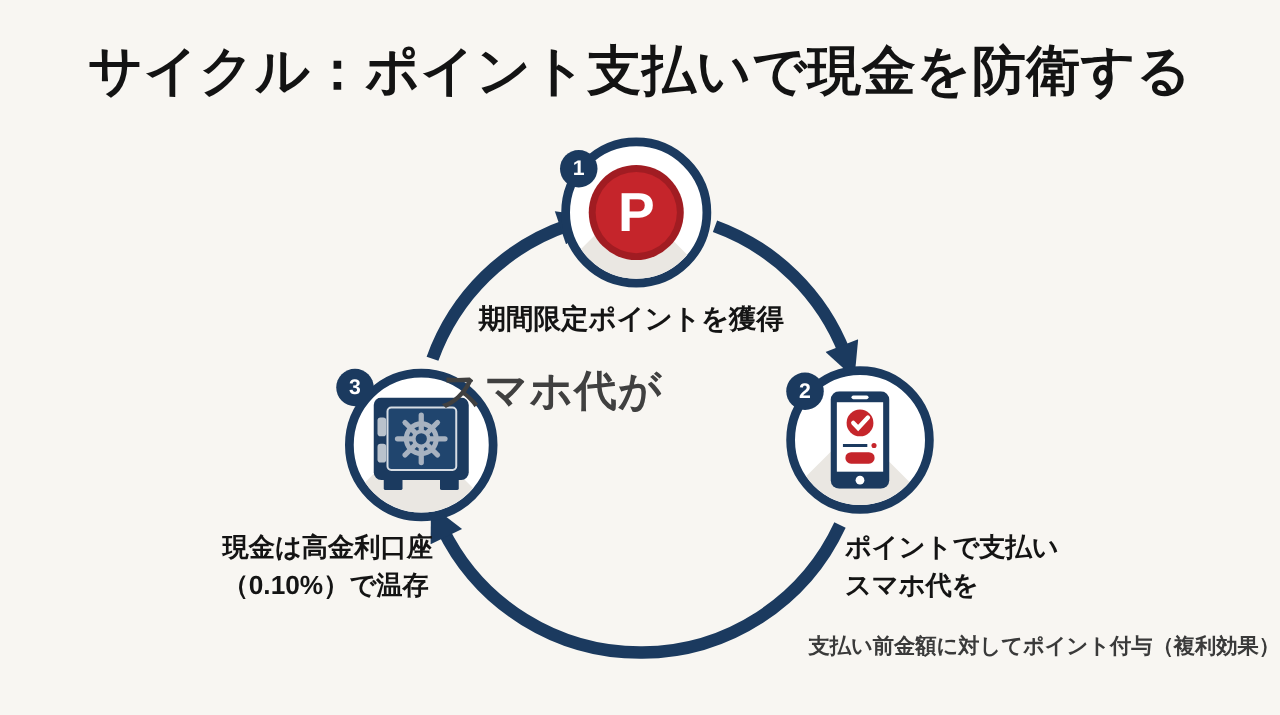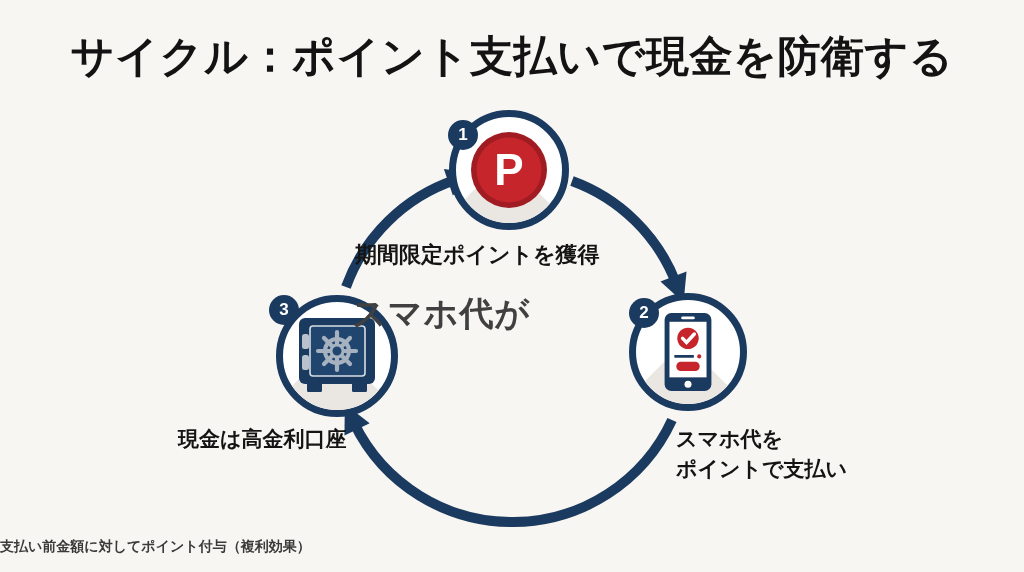--- a/index.html
+++ b/index.html
@@ -28,31 +28,31 @@
   .node3{left:276px;top:295px;width:122px;height:122px;}
   .badge{
     position:absolute;width:30px;height:30px;border-radius:50%;background:#1b3a5f;
     color:#fff;font-weight:800;font-size:17px;display:flex;align-items:center;
     justify-content:center;z-index:4;
   }
   .badge1{left:448px;top:120px;}
   .badge2{left:629px;top:298px;}
   .badge3{left:269px;top:295px;}
   .label{position:absolute;color:#141414;font-weight:800;z-index:3;}
-  .label1{left:355px;top:240px;width:300px;text-align:left;font-size:22px;}
+  .label1{left:355px;top:240px;width:300px;text-align:center;font-size:22px;}
   .label2{left:676px;top:424px;font-size:21px;line-height:1.45;text-align:left;}
   .label3{left:178px;top:424px;width:210px;text-align:left;font-size:21px;line-height:1.45;}
   .center-text{
     position:absolute;left:352px;top:294px;width:332px;text-align:left;
     color:#404040;font-weight:900;font-size:34px;line-height:1.16;
     letter-spacing:1px;z-index:3;
   }
   .footnote{
-    position:absolute;left:0;top:538px;width:100%;text-align:left;
-    font-size:14px;font-weight:700;color:#3a3a3a;z-index:3;
+    position:absolute;left:0;top:505px;width:100%;text-align:right;
+    font-size:17px;font-weight:700;color:#3a3a3a;z-index:3;
   }
 </style>
 </head>
 <body>
 
 <div class="canvas">
 
   <h1 class="title">サイクル：ポイント支払いで現金を防衛する</h1>
 
   <svg class="arrows" viewBox="0 0 1024 572" aria-hidden="true">
@@ -84,22 +84,22 @@
       <circle cx="24" cy="73" r="3.6" fill="#ffffff"></circle>
       <circle cx="24" cy="26" r="11" fill="#c5252b"></circle>
       <path d="M18.5 26 l4 4.2 l8 -8.6" fill="none" stroke="#ffffff" stroke-width="3.6" stroke-linecap="round"></path>
       <line x1="10" y1="44.5" x2="30" y2="44.5" stroke="#1b3a5f" stroke-width="2.6"></line>
       <circle cx="35.5" cy="44.5" r="2.1" fill="#c5252b"></circle>
       <rect x="12" y="50" width="24" height="9.5" rx="4.7" fill="#c5252b"></rect>
     </svg>
   </div>
   <div class="badge badge2">2</div>
   <div class="label label2">
+    <div>ポイントで支払い</div>
     <div>スマホ代を</div>
-    <div>ポイントで支払い</div>
   </div>
 
   <div class="node node3">
     <svg width="80" height="76" viewBox="0 0 80 76">
       <rect x="10" y="64" width="15" height="10" rx="1.5" fill="#1b3a5f"></rect>
       <rect x="55" y="64" width="15" height="10" rx="1.5" fill="#1b3a5f"></rect>
       <rect x="2" y="0" width="76" height="66" rx="6" fill="#1b3a5f"></rect>
       <rect x="13" y="8" width="55" height="50" rx="3" fill="#20456e" stroke="#d7dde4" stroke-width="1.6"></rect>
       <circle cx="40" cy="33" r="12" fill="none" stroke="#a7b2c0" stroke-width="4"></circle>
       <g stroke="#a7b2c0" stroke-width="4.2" stroke-linecap="round">
@@ -109,20 +109,21 @@
         <line x1="53" y1="20" x2="27" y2="46"></line>
       </g>
       <circle cx="40" cy="33" r="6" fill="#20456e" stroke="#a7b2c0" stroke-width="3"></circle>
       <rect x="5" y="16" width="7" height="15" rx="2.5" fill="#b9c2cc"></rect>
       <rect x="5" y="37" width="7" height="15" rx="2.5" fill="#b9c2cc"></rect>
     </svg>
   </div>
   <div class="badge badge3">3</div>
   <div class="label label3">
     <div>現金は高金利口座</div>
+    <div>（0.10%）で温存</div>
   </div>
 
   <div class="center-text">
     <div>スマホ代が</div>
   </div>
 
   <div class="footnote">支払い前金額に対してポイント付与（複利効果）</div>
 
 </div>
 

